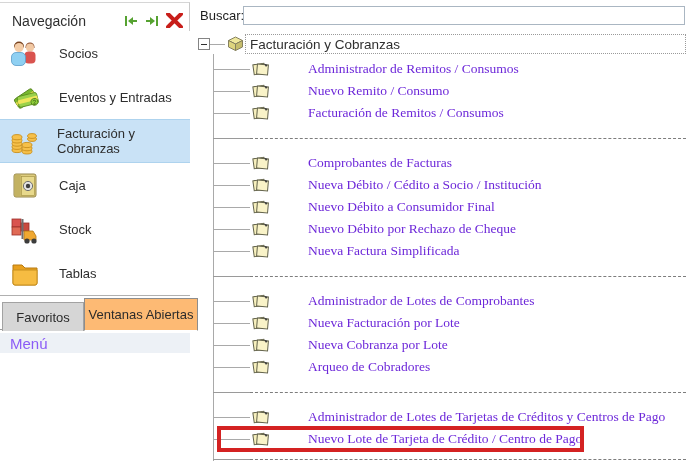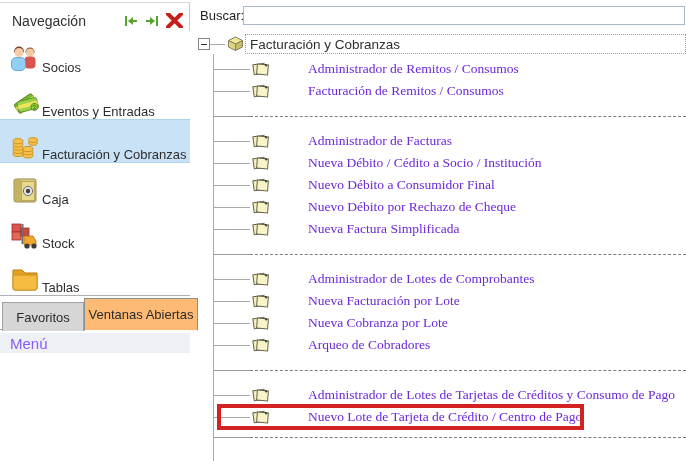--- a/index.html
+++ b/index.html
@@ -15,21 +15,21 @@
     position:absolute; left:0; top:2px; width:190px; height:37px;
     display:flex; align-items:center; padding:0 6px 0 12px;
     border-top:1px solid #d6d6d6; border-right:1px solid #c9c9c9;
     border-bottom:1px solid #5f5f5f; background:#fff;
   }
   .nav-header .title { font-size:14px; color:#303030; flex:1; }
   .hdr-icons { display:flex; align-items:center; gap:7px; }
   .hdr-icons span { display:inline-flex; cursor:pointer; }
   .side-items { position:absolute; left:0; top:31px; width:190px; }
   .side-item {
-    height:44px; display:flex; align-items:flex-end; gap:0;
+    height:44px; display:flex; align-items:center; gap:17px;
     padding-left:8px; cursor:pointer; background:#fff;
   }
   .side-item.selected {
     background:#c9e2f6; border-top:1px solid #aed3ee; border-bottom:1px solid #aed3ee;
   }
   .side-item .ic { width:34px; height:34px; display:flex; align-items:center; justify-content:center; }
   .side-item .lbl { font-size:13px; color:#2e2e2e; }
   
   .tab-strip {
     position:absolute; left:0; top:295px; width:190px; height:35px;
@@ -251,34 +251,43 @@
   </svg></span>
           <span class="lbl">Administrador de Remitos / Consumos</span>
         </div>
         <div class="tree-row">
           <span class="branch"></span>
           <span class="node-icon"><svg width="18" height="16" viewBox="0 0 18 16">
     <rect x="1.5" y="3" width="11" height="10" fill="#f7f0bd" stroke="#62624a" stroke-width="1" transform="rotate(-8 7 8)"></rect>
     <rect x="5" y="3.5" width="11" height="10" fill="#f9f3c8" stroke="#62624a" stroke-width="1" transform="rotate(5 10.5 8.5)"></rect>
     <path d="M12 2.5 l3.5 1.5 -1.5 2 z" fill="#3a3a3a"></path>
   </svg></span>
+          <span class="lbl">Nuevo Remito / Consumo</span>
+        </div>
+        <div class="tree-row">
+          <span class="branch"></span>
+          <span class="node-icon"><svg width="18" height="16" viewBox="0 0 18 16">
+    <rect x="1.5" y="3" width="11" height="10" fill="#f7f0bd" stroke="#62624a" stroke-width="1" transform="rotate(-8 7 8)"></rect>
+    <rect x="5" y="3.5" width="11" height="10" fill="#f9f3c8" stroke="#62624a" stroke-width="1" transform="rotate(5 10.5 8.5)"></rect>
+    <path d="M12 2.5 l3.5 1.5 -1.5 2 z" fill="#3a3a3a"></path>
+  </svg></span>
           <span class="lbl">Facturación de Remitos / Consumos</span>
         </div>
         <div class="tree-sep">
           <span class="sep-solid"></span>
           <span class="sep-dash"></span>
         </div>
         <div class="tree-row">
           <span class="branch"></span>
           <span class="node-icon"><svg width="18" height="16" viewBox="0 0 18 16">
     <rect x="1.5" y="3" width="11" height="10" fill="#f7f0bd" stroke="#62624a" stroke-width="1" transform="rotate(-8 7 8)"></rect>
     <rect x="5" y="3.5" width="11" height="10" fill="#f9f3c8" stroke="#62624a" stroke-width="1" transform="rotate(5 10.5 8.5)"></rect>
     <path d="M12 2.5 l3.5 1.5 -1.5 2 z" fill="#3a3a3a"></path>
   </svg></span>
-          <span class="lbl">Administrador de  Facturas</span>
+          <span class="lbl">Comprobantes de  Facturas</span>
         </div>
         <div class="tree-row">
           <span class="branch"></span>
           <span class="node-icon"><svg width="18" height="16" viewBox="0 0 18 16">
     <rect x="1.5" y="3" width="11" height="10" fill="#f7f0bd" stroke="#62624a" stroke-width="1" transform="rotate(-8 7 8)"></rect>
     <rect x="5" y="3.5" width="11" height="10" fill="#f9f3c8" stroke="#62624a" stroke-width="1" transform="rotate(5 10.5 8.5)"></rect>
     <path d="M12 2.5 l3.5 1.5 -1.5 2 z" fill="#3a3a3a"></path>
   </svg></span>
           <span class="lbl">Nueva Débito / Cédito a Socio / Institución</span>
         </div>
@@ -353,21 +362,21 @@
           <span class="sep-solid"></span>
           <span class="sep-dash"></span>
         </div>
         <div class="tree-row">
           <span class="branch"></span>
           <span class="node-icon"><svg width="18" height="16" viewBox="0 0 18 16">
     <rect x="1.5" y="3" width="11" height="10" fill="#f7f0bd" stroke="#62624a" stroke-width="1" transform="rotate(-8 7 8)"></rect>
     <rect x="5" y="3.5" width="11" height="10" fill="#f9f3c8" stroke="#62624a" stroke-width="1" transform="rotate(5 10.5 8.5)"></rect>
     <path d="M12 2.5 l3.5 1.5 -1.5 2 z" fill="#3a3a3a"></path>
   </svg></span>
-          <span class="lbl">Administrador de Lotes de Tarjetas de Créditos y Consumo de Pago</span>
+          <span class="lbl">Administrador de Lotes de Tarjetas de Créditos y Centros de Pago</span>
         </div>
         <div class="tree-row">
           <span class="branch"></span>
           <span class="node-icon"><svg width="18" height="16" viewBox="0 0 18 16">
     <rect x="1.5" y="3" width="11" height="10" fill="#f7f0bd" stroke="#62624a" stroke-width="1" transform="rotate(-8 7 8)"></rect>
     <rect x="5" y="3.5" width="11" height="10" fill="#f9f3c8" stroke="#62624a" stroke-width="1" transform="rotate(5 10.5 8.5)"></rect>
     <path d="M12 2.5 l3.5 1.5 -1.5 2 z" fill="#3a3a3a"></path>
   </svg></span>
           <span class="lbl">Nuevo Lote de Tarjeta de Crédito / Centro de Pago</span>
           <span class="hl-box"></span>

